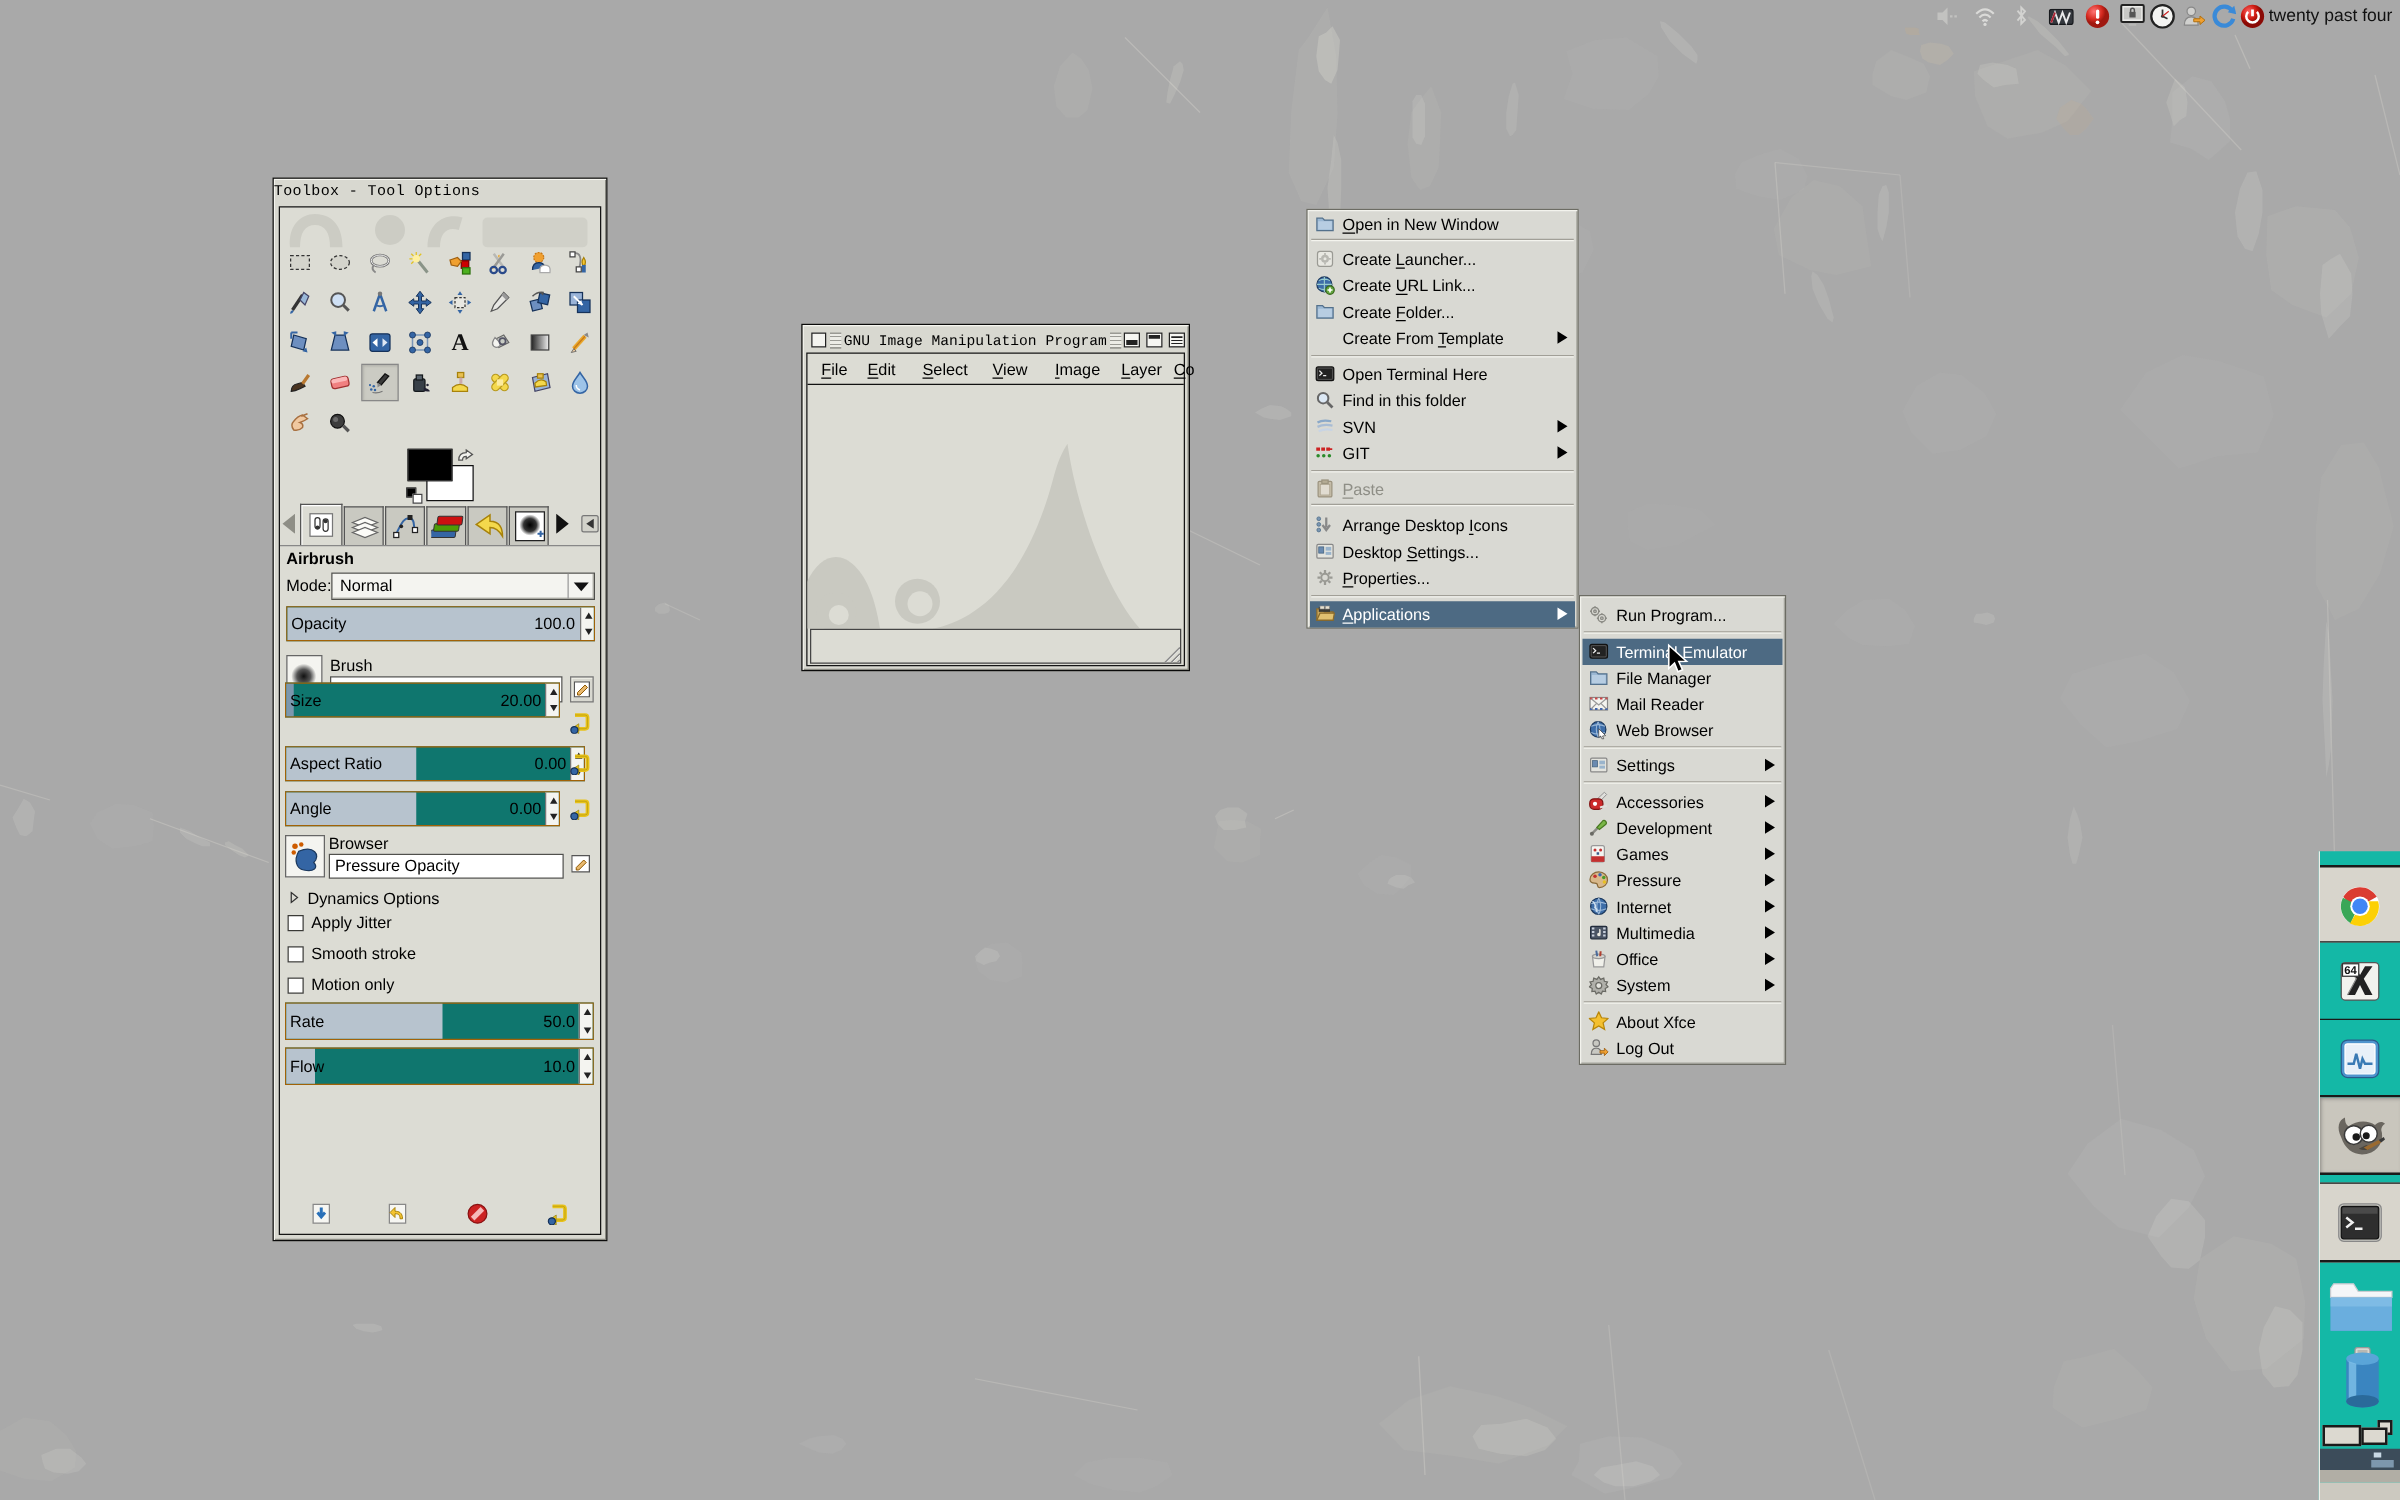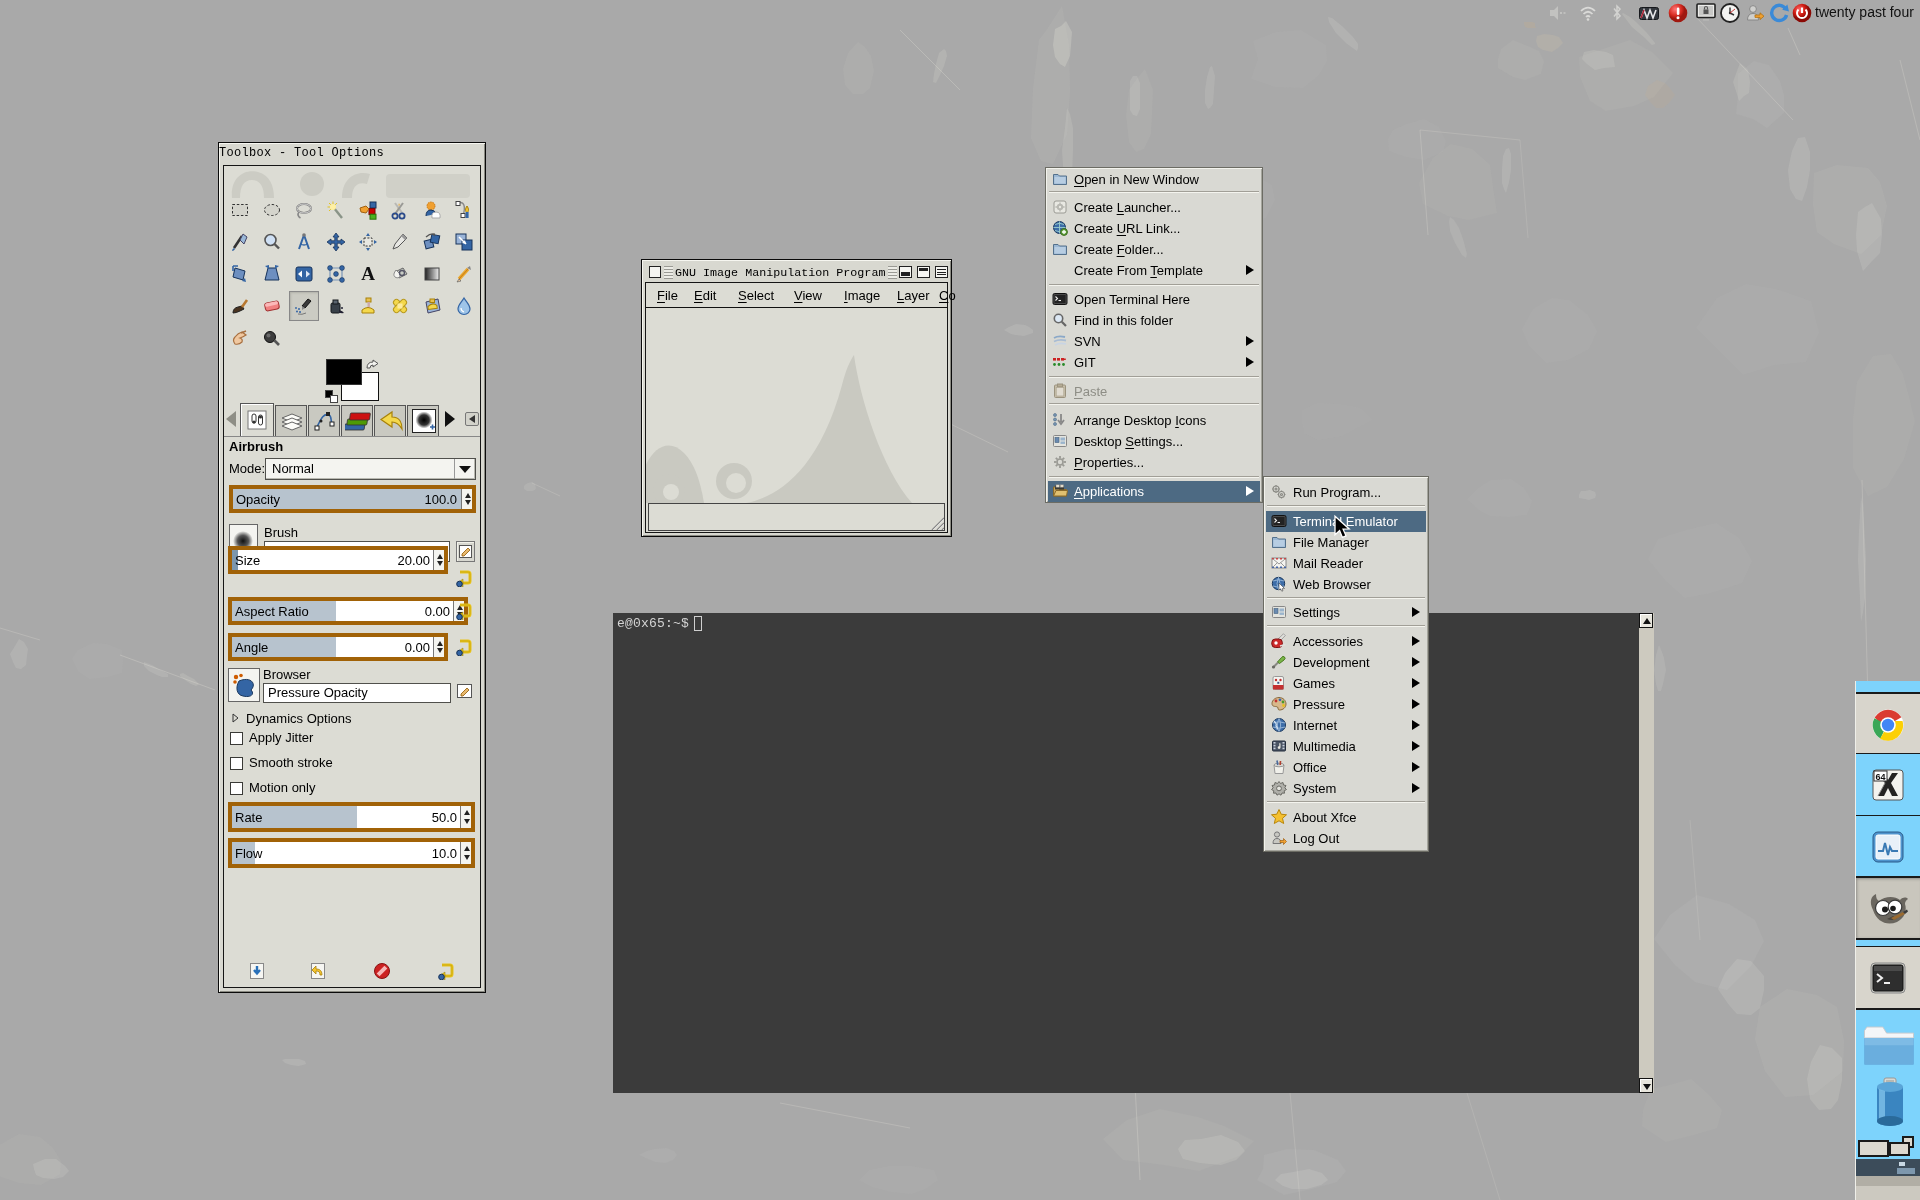--- a/index.html
+++ b/index.html
@@ -13,21 +13,21 @@
 .menu{position:absolute;background:#d9d9d3;border:1px solid #6c6c64;box-shadow:inset 1px 1px 0 #f3f3ed,inset -1px -1px 0 #a5a59d}
 .mi{position:absolute;left:2px;right:2px;height:21px;font-size:13px;line-height:21px;white-space:nowrap}
 .mi .txt{position:absolute;top:0}
 .mi .ic{position:absolute;top:2px;width:16px;height:16px}
 .mi .arr{position:absolute;right:6px;top:5px;width:0;height:0;border-left:8px solid #000;border-top:5.5px solid transparent;border-bottom:5.5px solid transparent}
 .msep{position:absolute;left:3px;right:3px;height:2px;border-top:1px solid #a19f97;border-bottom:1px solid #f4f4ee}
 .hl{background:#4d6a83;color:#fff}
 .hl .arr{border-left-color:#fff}
 u{text-decoration:underline;text-underline-offset:2px}
 
-.slider{position:absolute;border:4px solid #a16207;background:#ffffff;font-size:13px}
+.slider{position:absolute;border:1px solid #a16207;background:#0f766e;font-size:13px}
 .slider .fill{position:absolute;left:0;top:0;bottom:0;background:#b7c3ce}
 .slider .lab{position:absolute;left:3px;top:50%;transform:translateY(-50%)}
 .slider .val{position:absolute;top:50%;transform:translateY(-50%)}
 .spin{position:absolute;right:0;top:0;bottom:0;width:11px;background:#f4f4f0;border-left:1px solid #777}
 .spin:before{content:"";position:absolute;left:2.5px;top:4px;border-left:3.5px solid transparent;border-right:3.5px solid transparent;border-bottom:5px solid #222}
 .spin:after{content:"";position:absolute;left:2.5px;bottom:4px;border-left:3.5px solid transparent;border-right:3.5px solid transparent;border-top:5px solid #222}
 .cb{position:absolute;width:13px;height:13px;background:#fff;border:1px solid #3a3a36}
 .grip{background:repeating-linear-gradient(to bottom,#9a9a94 0,#9a9a94 1px,#ecece6 1px,#ecece6 3px)}
 .grip2{background:repeating-linear-gradient(to bottom,#222 0,#222 1px,#f6f6f2 1px,#f6f6f2 2.6px)}
 </style></head>
@@ -303,34 +303,22 @@
 <line x1="1135" y1="1085" x2="1140" y2="1180" stroke="#e4e1d8" stroke-width="1" opacity="0.30"></line>
 <line x1="1862" y1="480" x2="1868" y2="700" stroke="#e4e1d8" stroke-width="1" opacity="0.26"></line>
 <line x1="1690" y1="820" x2="1700" y2="940" stroke="#e4e1d8" stroke-width="1" opacity="0.17"></line>
 <line x1="1900" y1="60" x2="1920" y2="140" stroke="#e4e1d8" stroke-width="1" opacity="0.26"></line>
 <line x1="532" y1="483" x2="560" y2="496" stroke="#e4e1d8" stroke-width="1" opacity="0.22"></line>
 <line x1="1287" y1="1060" x2="1300" y2="1200" stroke="#e4e1d8" stroke-width="1" opacity="0.22"></line>
 <line x1="1463" y1="1080" x2="1500" y2="1200" stroke="#e4e1d8" stroke-width="1" opacity="0.17"></line>
 <line x1="1020" y1="655" x2="1035" y2="648" stroke="#e4e1d8" stroke-width="1" opacity="0.30"></line>
 </svg>
 
-<div class="abs" id="term" style="left:613px;top:613px;width:1041px;height:480px;background:#3b3b3b">
-  <div class="abs mono" style="left:4px;top:3px;font-size:13px;color:#d4d4d4;letter-spacing:0.2px">e@0x65:~$</div>
-  <div class="abs" style="left:81px;top:3px;width:8px;height:15px;border:1px solid #cfcfcf"></div>
-  <div class="abs" style="right:0;top:0;width:15px;height:480px;background:#cdcabf">
-    <div class="abs" style="left:0;top:0;width:14px;height:15px;background:#e8e6dd;border:1px solid #111;box-shadow:inset 1px 1px 0 #fff">
-      <div class="abs" style="left:2.5px;top:4px;border-left:4px solid transparent;border-right:4px solid transparent;border-bottom:6px solid #111"></div>
-    </div>
-    <div class="abs" style="left:0;bottom:0;width:14px;height:15px;background:#e8e6dd;border:1px solid #111;box-shadow:inset 1px 1px 0 #fff">
-      <div class="abs" style="left:2.5px;top:5px;border-left:4px solid transparent;border-right:4px solid transparent;border-top:6px solid #111"></div>
-    </div>
-  </div>
-</div>
-
-<div class="abs" id="panel" style="left:1855px;top:681px;width:65px;height:519px;background:#7dd3fc;border-left:1px solid #efefe9">
+
+<div class="abs" id="panel" style="left:1855px;top:681px;width:65px;height:519px;background:#14b8a6;border-left:1px solid #efefe9">
   <div class="abs" style="left:0;top:11px;width:65px;height:62px;border-top:2px solid #1a1a1a;border-bottom:1px solid #1a1a1a;background:#d8d5cc">
     <svg class="abs" width="34" height="34" style="left:15px;top:14px" viewBox="0 0 34 34">
       <circle cx="17" cy="17" r="15.5" fill="#fff"></circle>
       <path d="M17,17 L30.4,9.3 A15.5,15.5 0 0 0 3.6,9.6 L11,17 Z" fill="#da3b31"></path>
       <path d="M17,17 L3.3,10.2 A15.5,15.5 0 0 0 9.5,30.5 L13,23 Z" fill="#3aa757"></path>
       <path d="M17,17 L9,30.8 A15.5,15.5 0 0 0 31.5,13 L23,13 Z" fill="#fcd005"></path>
       <circle cx="17" cy="17" r="7.8" fill="#fff"></circle>
       <circle cx="17" cy="17" r="6.2" fill="#4286f5"></circle>
     </svg>
   </div>

